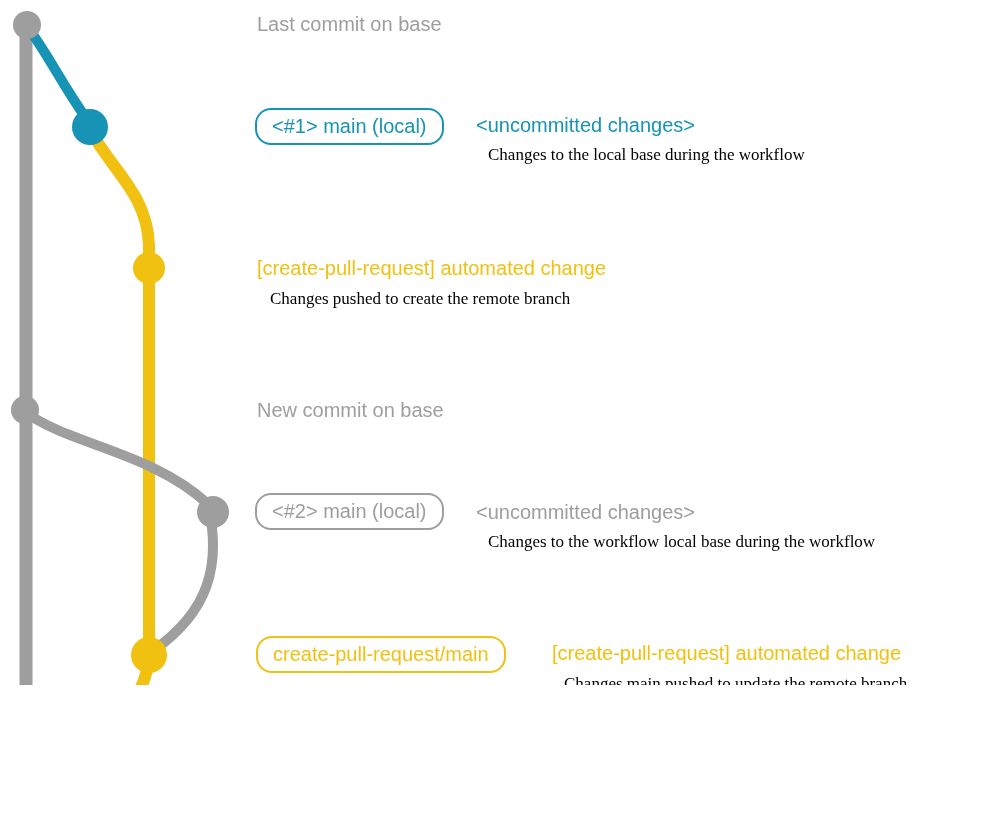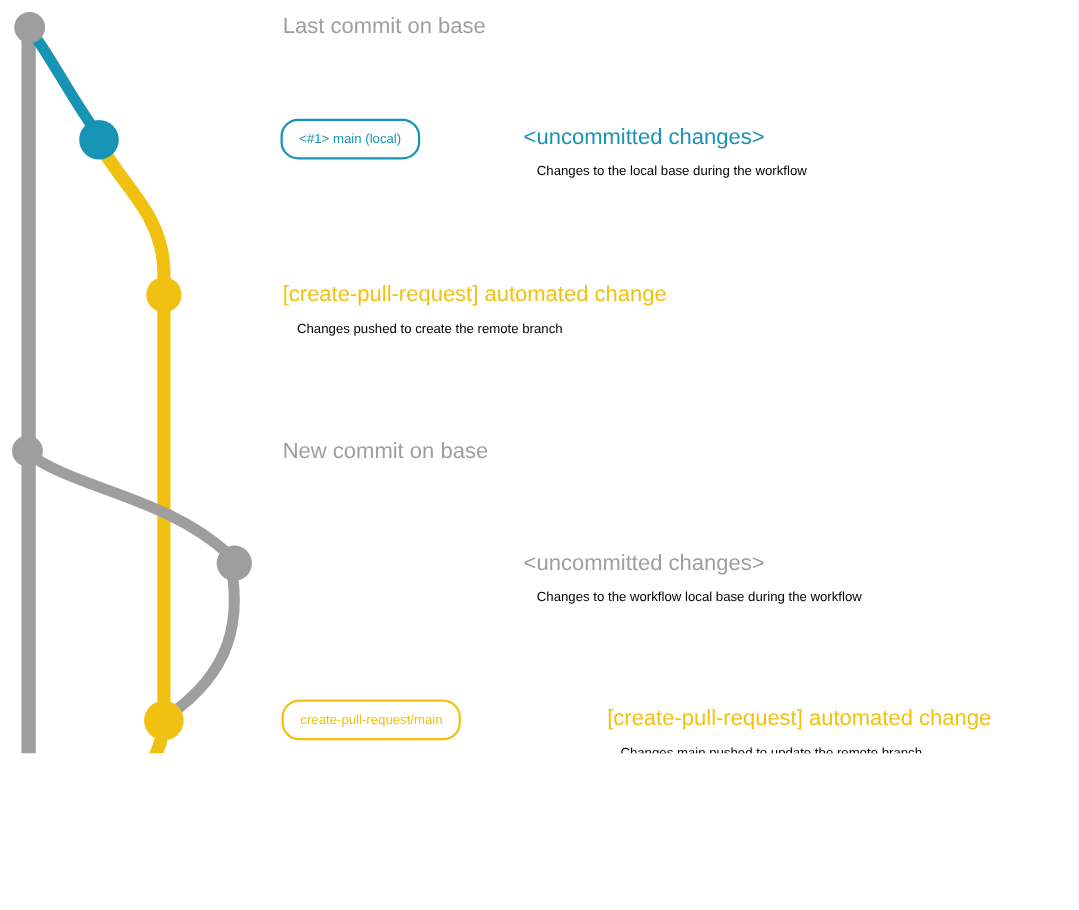--- a/index.html
+++ b/index.html
@@ -5,30 +5,30 @@
   html,body{margin:0;padding:0;background:#ffffff;}
   .stage{
     position:relative;
     width:981px;height:685px;
     background:var(--bg);
     font-family:"Liberation Sans", sans-serif;
     overflow:hidden;
   }
   .abs{position:absolute;white-space:nowrap;}
   .sans{font-size:20px;line-height:22px;}
-  .serif{font-family:Liberation Sans, sans-serif;font-size:12px;line-height:20px;color:var(--black);}
+  .serif{font-family:Liberation Serif, serif;font-size:17px;line-height:20px;color:var(--black);}
   .gray-text{color:var(--gray);}
   .teal-text{color:var(--teal);}
   .yellow-text{color:var(--yellow);}
   .branch-box{
     display:inline-block;
     border:2px solid;
     border-radius:16px;
     padding:6px 15px;
-    font-size:12px;line-height:21px;
+    font-size:20px;line-height:21px;
     background:var(--bg);
   }
   .teal-box{border-color:var(--teal);color:var(--teal);}
   .gray-box{border-color:var(--gray);color:var(--gray);}
   .yellow-box{border-color:var(--yellow);color:var(--yellow);}
   svg{position:absolute;left:0;top:0;}
 </style>
 </head>
 <body>
 
@@ -59,20 +59,23 @@
     <span class="branch-box teal-box">&lt;#1&gt; main (local)</span>
   </div>
   <div class="abs sans teal-text" style="left:476px;top:114px">&lt;uncommitted changes&gt;</div>
   <div class="abs serif" style="left:488px;top:145px">Changes to the local base during the workflow</div>
 
   <div class="abs sans yellow-text" style="left:257px;top:257px">[create-pull-request] automated change</div>
   <div class="abs sans gray-text" style="left:257px;top:399px">New commit on base</div>
 
   <div class="abs serif" style="left:270px;top:289px">Changes pushed to create the remote branch</div>
 
+  <div class="abs" style="left:255px;top:493px">
+    <span class="branch-box gray-box">&lt;#2&gt; main (local)</span>
+  </div>
   <div class="abs sans gray-text" style="left:476px;top:501px">&lt;uncommitted changes&gt;</div>
   <div class="abs serif" style="left:488px;top:532px">Changes to the workflow local base during the workflow</div>
 
   <div class="abs" style="left:256px;top:636px">
     <span class="branch-box yellow-box">create-pull-request/main</span>
   </div>
   <div class="abs sans yellow-text" style="left:552px;top:642px">[create-pull-request] automated change</div>
   <div class="abs serif" style="left:564px;top:674px">Changes main pushed to update the remote branch</div>
 
   <div class="abs" style="left:258px;top:778px">

